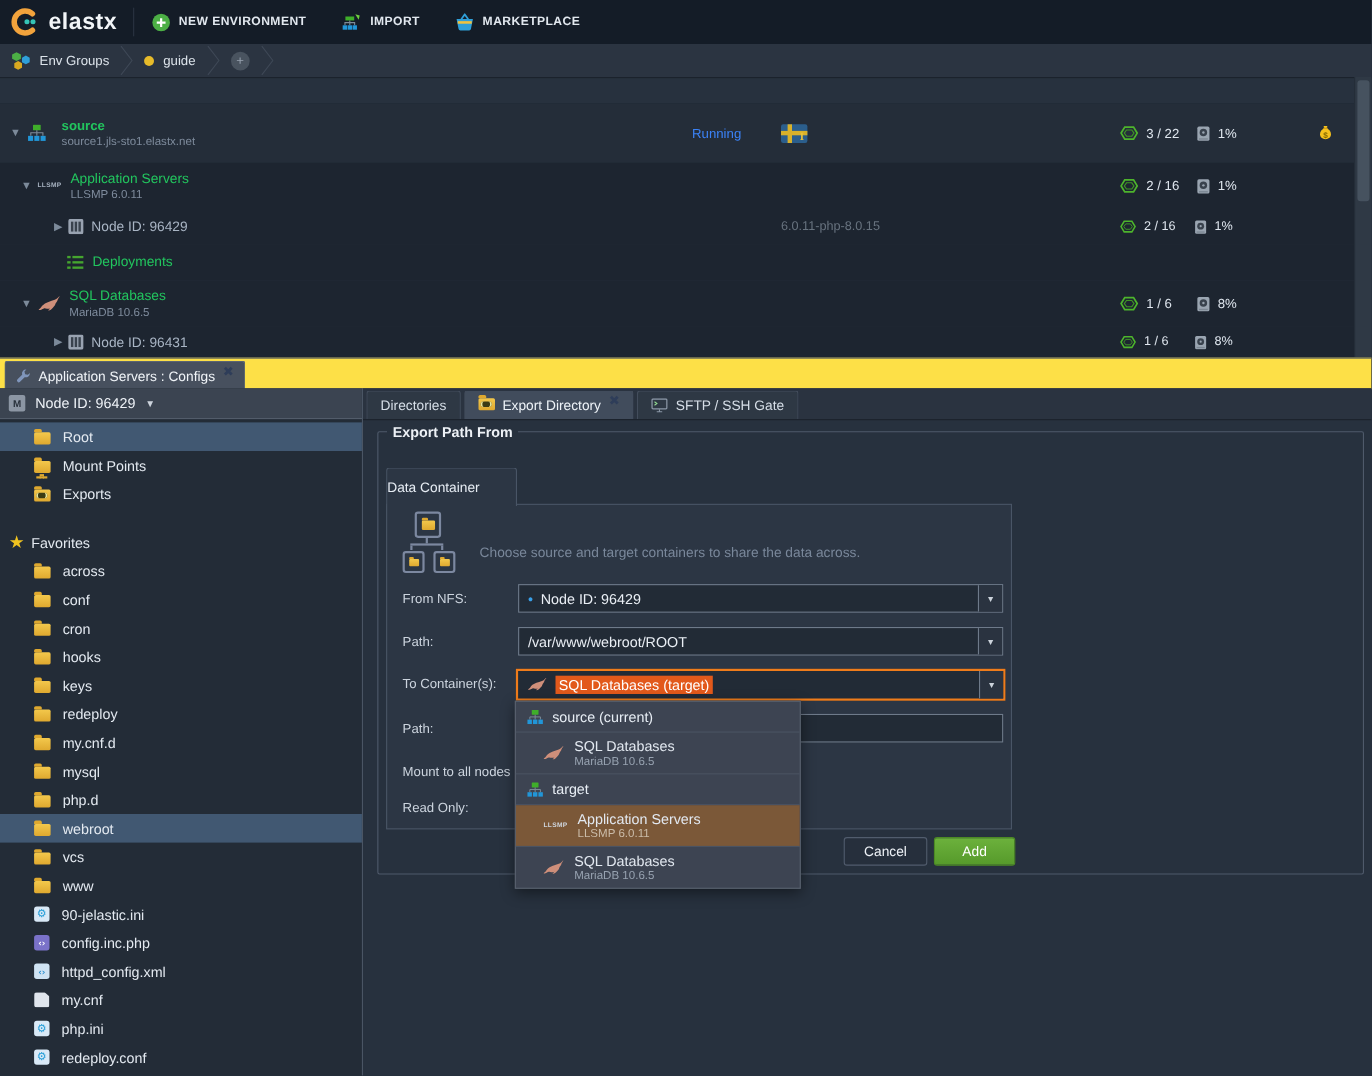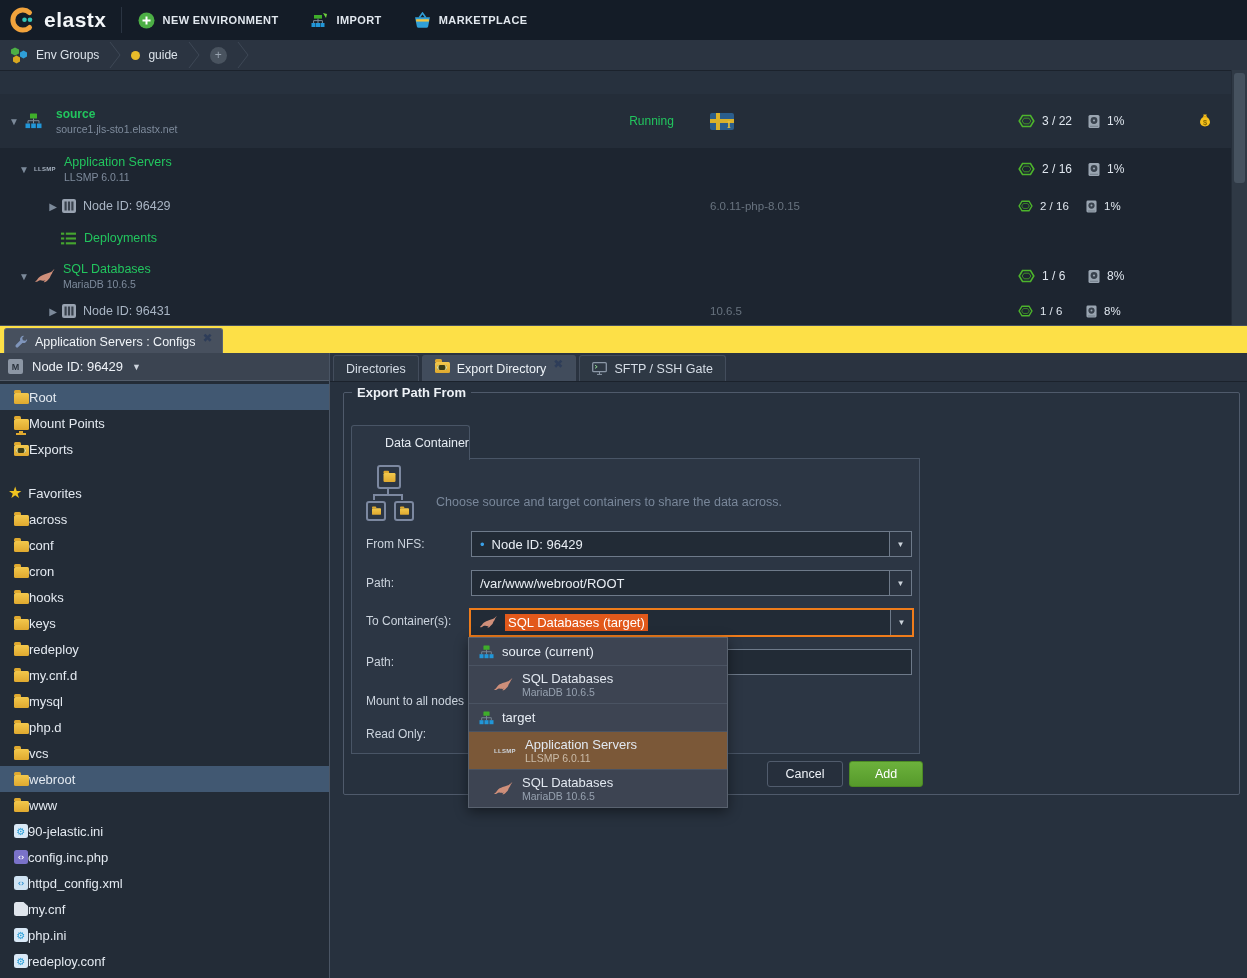--- a/index.html
+++ b/index.html
@@ -23,21 +23,21 @@
   #envhead{left:0;top:70px;width:1247px;height:24px;background:#343e50;font-size:12px;color:#e3e9f0;}
   #envhead .hc{position:absolute;top:0;height:24px;display:flex;align-items:center;}
   #envrows{left:0;top:94px;width:1231px;height:231px;background:#1d2530;}
   .erow{position:absolute;left:0;width:100%;border-bottom:1px solid #2a323e;background:#1d2530;}
   .erow.sel{background:#242d39;}
   .ncell{display:flex;align-items:center;height:100%;}
   .chev{width:16px;text-align:center;color:#7c8a9a;font-size:10px;flex:0 0 16px;cursor:pointer;}
   .ttl{font-size:12px;font-weight:bold;color:#22c55e;line-height:15px;}
   .ttl.gray{color:#a9b5c4;font-weight:normal;font-size:12.5px;}
   .sub{font-size:10.5px;color:#7e8b9c;line-height:14px;}
-  .scell{position:absolute;left:601px;top:0;width:101px;height:100%;display:flex;align-items:center;justify-content:center;font-size:12px;color:#22c55e;}
+  .scell{position:absolute;left:601px;top:0;width:101px;height:100%;display:flex;align-items:center;justify-content:center;font-size:12px;color:#3b82f6;}
   .tcell{position:absolute;left:702px;top:0;width:310px;height:100%;display:flex;align-items:center;padding-left:8px;font-size:11.5px;color:#68737f;}
   .ucell{position:absolute;left:1018px;top:0;right:18px;height:100%;display:flex;align-items:center;}
   .ucount{font-size:12px;color:#dfe6ee;margin-left:7px;width:46px;}
   .upct{font-size:12px;color:#dfe6ee;margin-left:7px;width:30px;}
   .llsmp{font-size:6px;font-weight:bold;color:#a7b2c0;letter-spacing:.3px;border:0;}
   
   .folder{position:relative;width:15px;height:11px;background:linear-gradient(#f3c84c,#dfa92f);border-radius:1.5px;flex:0 0 15px;margin-top:3px;}
   .folder:before{content:"";position:absolute;top:-3px;left:0;width:7px;height:3px;background:#dfa92f;border-radius:1.5px 1.5px 0 0;}
   .folder.link:after{content:"";position:absolute;left:2px;top:3px;width:10px;height:5px;background:#3c3c14;border-radius:2.5px;box-shadow:inset 2px 0 0 -0.5px #e9e59a, inset -2px 0 0 -0.5px #e9e59a;}
   .folder.mount:after{content:"";position:absolute;left:5px;bottom:-3px;width:4px;height:2px;background:#dfa92f;box-shadow:-3px 2px 0 0 #dfa92f,0 2px 0 0 #dfa92f,3px 2px 0 0 #dfa92f;}
@@ -48,33 +48,33 @@
   .fico.plain{background:#dfe5ec;clip-path:polygon(0 0,68% 0,100% 28%,100% 100%,0 100%);}
   
   #tabstrip{left:0;top:325px;width:1247px;height:28px;background:#fde047;border-top:1px solid #47505d;}
   #cfgtab{position:absolute;left:4px;top:2px;height:26px;background:#47505e;border:1px solid #5a6472;border-bottom:none;border-radius:3px 3px 0 0;display:flex;align-items:center;gap:7px;padding:0 9px;font-size:12.5px;color:#f0f4f8;}
   .closex{color:#2e3d59;font-weight:bold;font-size:12px;line-height:1;cursor:pointer;font-family:"DejaVu Sans",sans-serif;}
   #sidebar{left:0;top:353px;width:330px;height:625px;background:#232c37;border-right:1px solid #4a5564;box-sizing:border-box;}
   #sbhead{position:absolute;left:0;top:0;width:100%;height:28px;background:#3b4451;border-bottom:1px solid #525c6a;display:flex;align-items:center;gap:9px;padding-left:8px;box-sizing:border-box;font-size:13px;color:#eef2f7;}
   .mbadge{width:15px;height:15px;border-radius:2px;background:#8c96a4;color:#29313c;font-size:9px;font-weight:bold;display:flex;align-items:center;justify-content:center;}
   .caret{font-size:9px;color:#cdd4dd;}
   #tree{position:absolute;left:0;top:31px;width:100%;}
-  .titem{height:26px;display:flex;align-items:center;padding-left:14px;font-size:13px;color:#e3e9f0;gap:0;cursor:pointer;}
+  .titem{height:26px;display:flex;align-items:center;padding-left:31px;font-size:13px;color:#e3e9f0;gap:11px;cursor:pointer;}
   .titem.sel{background:#415872;}
   .titem.fav{padding-left:8px;gap:6px;}
   .star{color:#f0c320;font-size:16px;line-height:1;font-family:"DejaVu Sans",sans-serif;}
   .tspacer{height:18px;}
   
   #main{left:330px;top:353px;width:917px;height:625px;background:#27313e;}
   #etabs{position:absolute;left:0;top:0;width:100%;height:28px;background:#2a3340;border-bottom:1px solid #1b222c;display:flex;align-items:flex-end;}
   .etab{height:25px;display:flex;align-items:center;gap:7px;padding:0 12px;font-size:12.5px;color:#d6dee7;background:#2e3844;border:1px solid #434d5c;border-bottom:none;border-radius:3px 3px 0 0;margin-left:3px;cursor:pointer;}
   .etab.active{background:#414c5c;color:#eef3f8;}
   fieldset#expfs{position:absolute;left:13px;top:32px;width:897px;height:410px;border:1px solid #4f5a6b;border-radius:2px;margin:0;padding:0;box-sizing:border-box;background:transparent;}
   fieldset#expfs legend{font-size:13px;font-weight:bold;color:#edf1f6;margin-left:8px;padding:0 5px;}
-  #dctab{position:absolute;left:21px;top:72px;width:117px;height:34px;background:#2c3644;border:1px solid #49556​6;border:1px solid #495566;border-bottom:none;border-radius:3px 3px 0 0;display:flex;align-items:center;justify-content:flex-end;font-size:12.5px;color:#e6ecf3;z-index:2;}
+  #dctab{position:absolute;left:21px;top:72px;width:117px;height:34px;background:#2c3644;border:1px solid #49556​6;border:1px solid #495566;border-bottom:none;border-radius:3px 3px 0 0;display:flex;align-items:center;justify-content:flex-start;font-size:12.5px;color:#e6ecf3;z-index:2;}
   #dcpanel{position:absolute;left:21px;top:105px;width:569px;height:296px;background:#2c3644;border:1px solid #495566;box-sizing:border-box;z-index:1;}
   .desc{position:absolute;left:84px;top:36px;font-size:12.5px;color:#79879a;}
   .flabel{position:absolute;left:14px;font-size:12px;color:#ccd4de;}
   .combo{position:absolute;left:119px;width:441px;height:26px;background:#222b36;border:1px solid #6e7a8a;box-sizing:border-box;display:flex;align-items:center;}
   .combo .cval{flex:1;display:flex;align-items:center;gap:7px;padding-left:8px;font-size:13px;color:#e9eef4;overflow:hidden;white-space:nowrap;}
   .combo .arrow{width:21px;height:100%;border-left:1px solid #6e7a8a;background:#2a3340;display:flex;align-items:center;justify-content:center;color:#ccd3db;font-size:8px;cursor:pointer;flex:0 0 21px;}
   .combo.orange{left:117px;width:445px;height:29px;border:2px solid #ef7c1b;}
   .hl{background:#e2591b;color:#fff;padding:1px 3px;}
   .bluedot{color:#3aa0e8;font-size:13px;}
   
@@ -368,23 +368,20 @@
         <span style="margin-right:7px;">
             <svg width="14" height="14" viewBox="0 0 14 14">
               <rect width="14" height="14" rx="2" fill="#99a3b1"></rect>
               <rect x="2.5" y="2.5" width="2.2" height="9" fill="#39424d"></rect>
               <rect x="5.9" y="2.5" width="2.2" height="9" fill="#39424d"></rect>
               <rect x="9.3" y="2.5" width="2.2" height="9" fill="#39424d"></rect>
             </svg>
           </span>
         <span class="ttl gray">Node ID: 96431</span>
       </div>
-      <div class="tcell">
-          <span>10.6.5</span>
-        </div>
       <div class="ucell">
         <span>
             <svg width="15" height="14" viewBox="0 0 16 16">
               <polygon points="4,2.5 12,2.5 15.3,8 12,13.5 4,13.5 0.7,8" fill="none" stroke="#4db42c" stroke-width="1.6"></polygon>
               <polygon points="5.6,5.2 10.4,5.2 12.4,8 10.4,10.8 5.6,10.8 3.6,8" fill="none" stroke="#3f9426"></polygon>
             </svg>
           </span>
         <span class="ucount" style="font-size:11.5px;">1 / 6</span>
         <span>
             <svg width="11" height="13" viewBox="0 0 12 14">
@@ -468,27 +465,27 @@
           <span>my.cnf.d</span>
         </div>
       <div class="titem">
           <span class="folder"></span>
           <span>mysql</span>
         </div>
       <div class="titem">
           <span class="folder"></span>
           <span>php.d</span>
         </div>
+      <div class="titem sel">
+          <span class="folder"></span>
+          <span>webroot</span>
+        </div>
       <div class="titem">
           <span class="folder"></span>
           <span>vcs</span>
-        </div>
-      <div class="titem sel">
-          <span class="folder"></span>
-          <span>webroot</span>
         </div>
       <div class="titem">
           <span class="folder"></span>
           <span>www</span>
         </div>
       <div class="titem">
           <span class="fico gear">⚙</span>
           <span>90-jelastic.ini</span>
         </div>
       <div class="titem">

